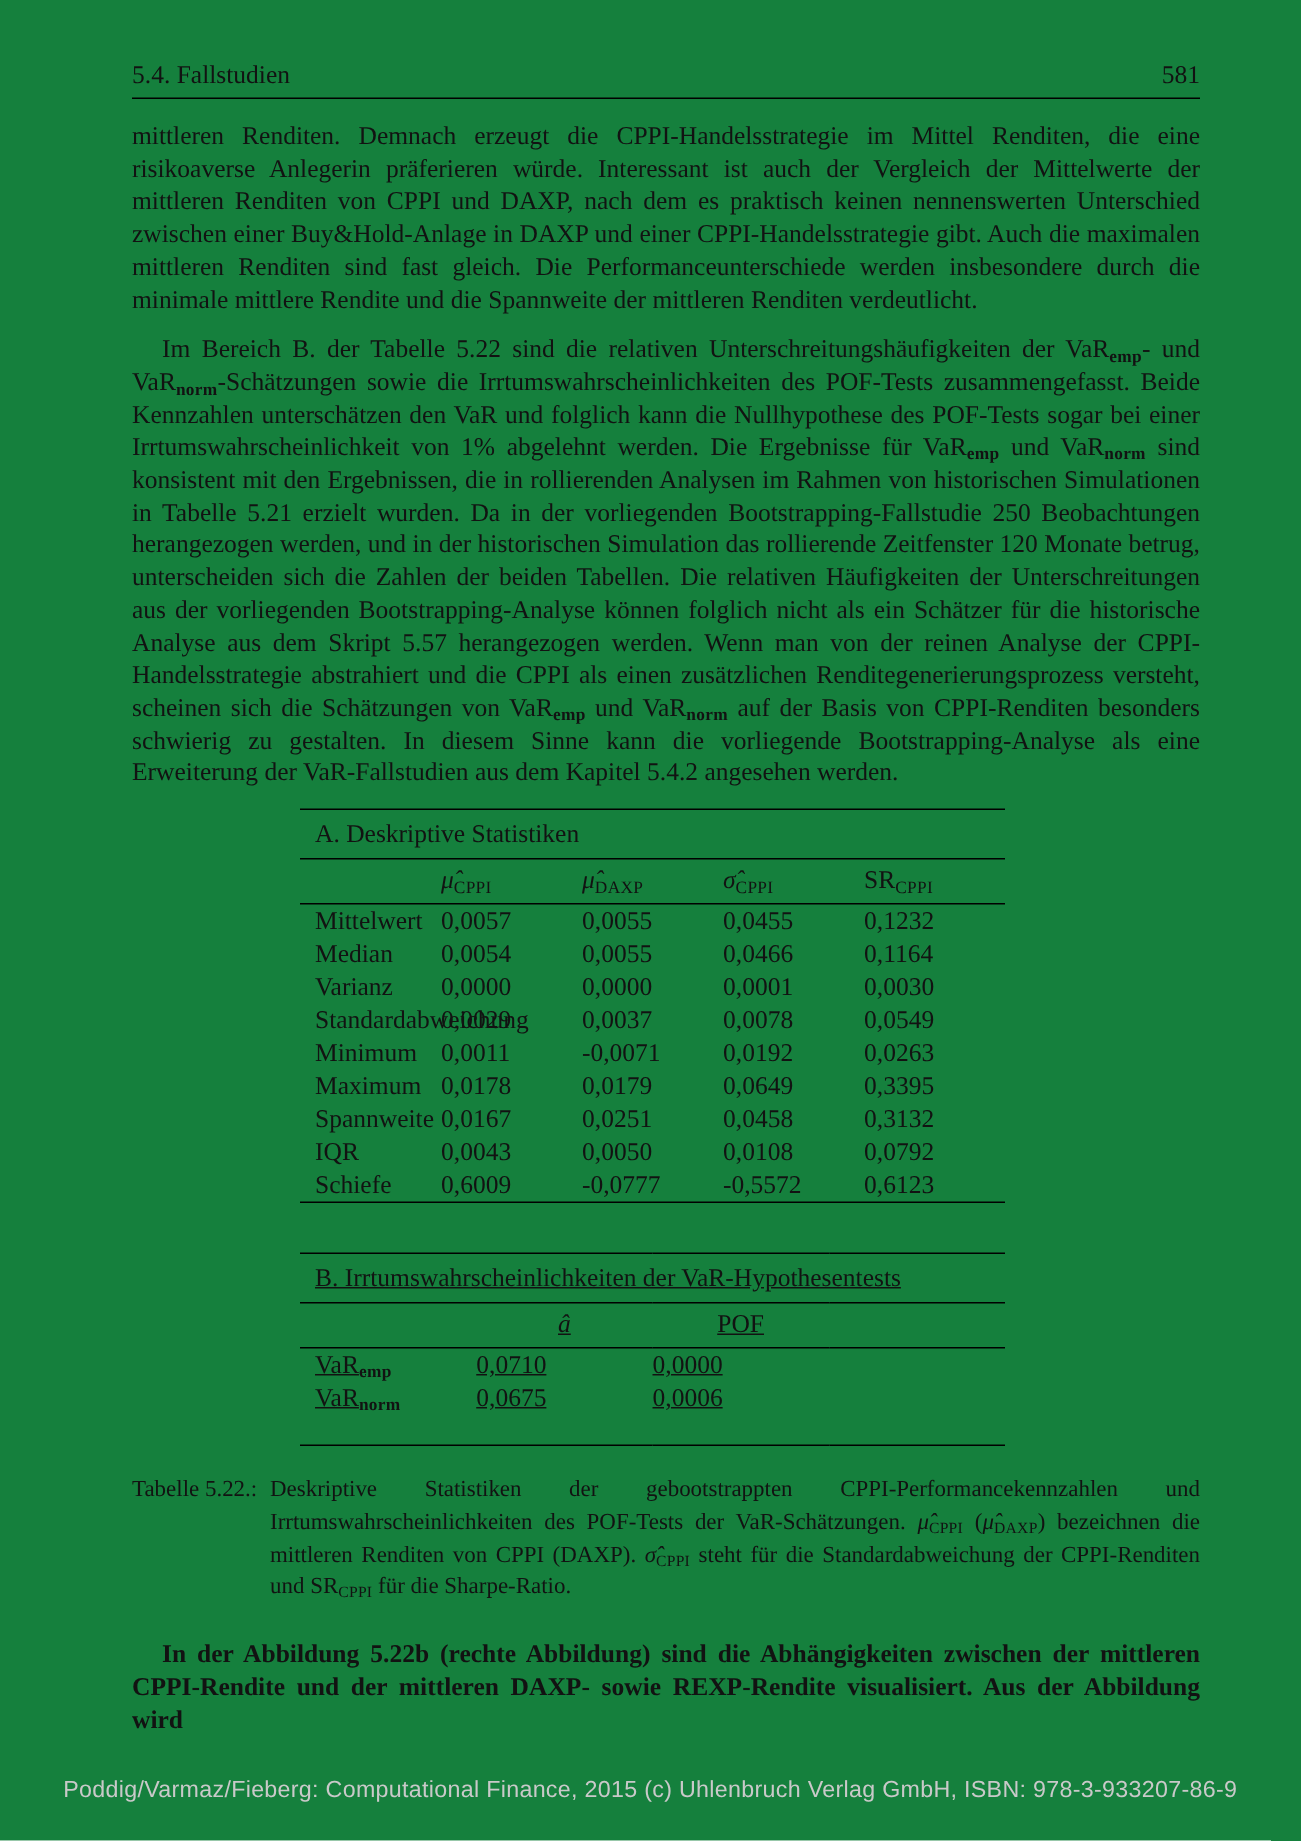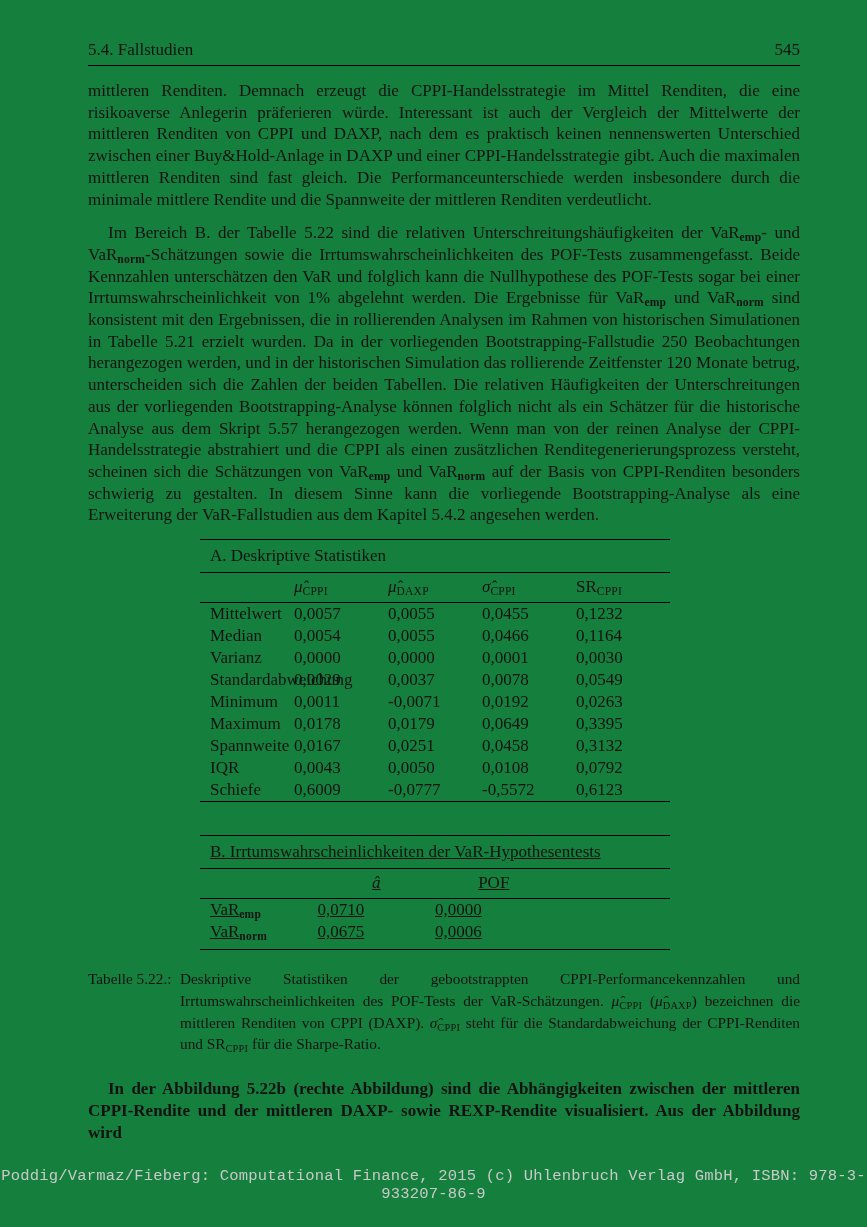--- a/index.html
+++ b/index.html
@@ -58,52 +58,52 @@
   .col-label{width:165px;padding-left:10px !important;text-align:left;}
   .col-n1{width:68px;}
   .col-n2{width:74px;}
   .col-n3{width:78px;}
   .col-n4{width:75px;padding-right:10px !important;}
   .col-fill{width:153px;}
   .num{text-align:left;}
   .ctr{text-align:center;}
   .data-row td{height:22px;vertical-align:middle;}
   .table-b .data-row td{height:22px;}
-  .table-b .last-row td{padding-bottom:6px;}
+  .table-b .last-row td{padding-bottom:20px;}
   
   .caption{
     position:relative;
     margin-top:18px;
     padding-left:92px;
     font-size:15.3px;
     line-height:21.8px;
     text-align:justify;
   }
   .cap-label{position:absolute;left:0;top:0;}
   
   .closing{margin-top:23px;font-weight:bold;}
   
   .page-footer{
     position:absolute;
     left:0;right:0;bottom:24px;
     text-align:center;
-    font-family:Liberation Mono, monospace;
+    font-family:Liberation Sans, sans-serif;
     font-size:15.5px;
     color:#c9c9c9;
     letter-spacing:0.2px;
   }
 </style>
 </head>
 <body>
 
 <div class="page">
 
   <div class="running-head">
     <span>5.4. Fallstudien</span>
-    <span>545</span>
+    <span>581</span>
   </div>
 
   <p class="body-text first">mittleren Renditen. Demnach erzeugt die CPPI-Handelsstrategie im Mittel Renditen, die eine risikoaverse Anlegerin präferieren würde. Interessant ist auch der Vergleich der Mittelwerte der mittleren Renditen von CPPI und DAXP, nach dem es praktisch keinen nennenswerten Unterschied zwischen einer Buy&amp;Hold-Anlage in DAXP und einer CPPI-Handelsstrategie gibt. Auch die maximalen mittleren Renditen sind fast gleich. Die Performanceunterschiede werden insbesondere durch die minimale mittlere Rendite und die Spannweite der mittleren Renditen verdeutlicht.</p>
 
   <p class="body-text indent">Im Bereich B. der Tabelle 5.22 sind die relativen Unterschreitungshäufigkeiten der VaR<sub class="ms msb">emp</sub>- und VaR<sub class="ms msb">norm</sub>-Schätzungen sowie die Irrtumswahrscheinlichkeiten des POF-Tests zusammengefasst. Beide Kennzahlen unterschätzen den VaR und folglich kann die Nullhypothese des POF-Tests sogar bei einer Irrtumswahrscheinlichkeit von 1% abgelehnt werden. Die Ergebnisse für VaR<sub class="ms msb">emp</sub> und VaR<sub class="ms msb">norm</sub> sind konsistent mit den Ergebnissen, die in rollierenden Analysen im Rahmen von historischen Simulationen in Tabelle 5.21 erzielt wurden. Da in der vorliegenden Bootstrapping-Fallstudie 250 Beobachtungen herangezogen werden, und in der historischen Simulation das rollierende Zeitfenster 120 Monate betrug, unterscheiden sich die Zahlen der beiden Tabellen. Die relativen Häufigkeiten der Unterschreitungen aus der vorliegenden Bootstrapping-Analyse können folglich nicht als ein Schätzer für die historische Analyse aus dem Skript 5.57 herangezogen werden. Wenn man von der reinen Analyse der CPPI-Handelsstrategie abstrahiert und die CPPI als einen zusätzlichen Renditegenerierungsprozess versteht, scheinen sich die Schätzungen von VaR<sub class="ms msb">emp</sub> und VaR<sub class="ms msb">norm</sub> auf der Basis von CPPI-Renditen besonders schwierig zu gestalten. In diesem Sinne kann die vorliegende Bootstrapping-Analyse als eine Erweiterung der VaR-Fallstudien aus dem Kapitel 5.4.2 angesehen werden.</p>
 
   <table class="stat-table table-a">
     <tbody>
         <tr class="title-row">
       <td colspan="5">A. Deskriptive Statistiken</td>

